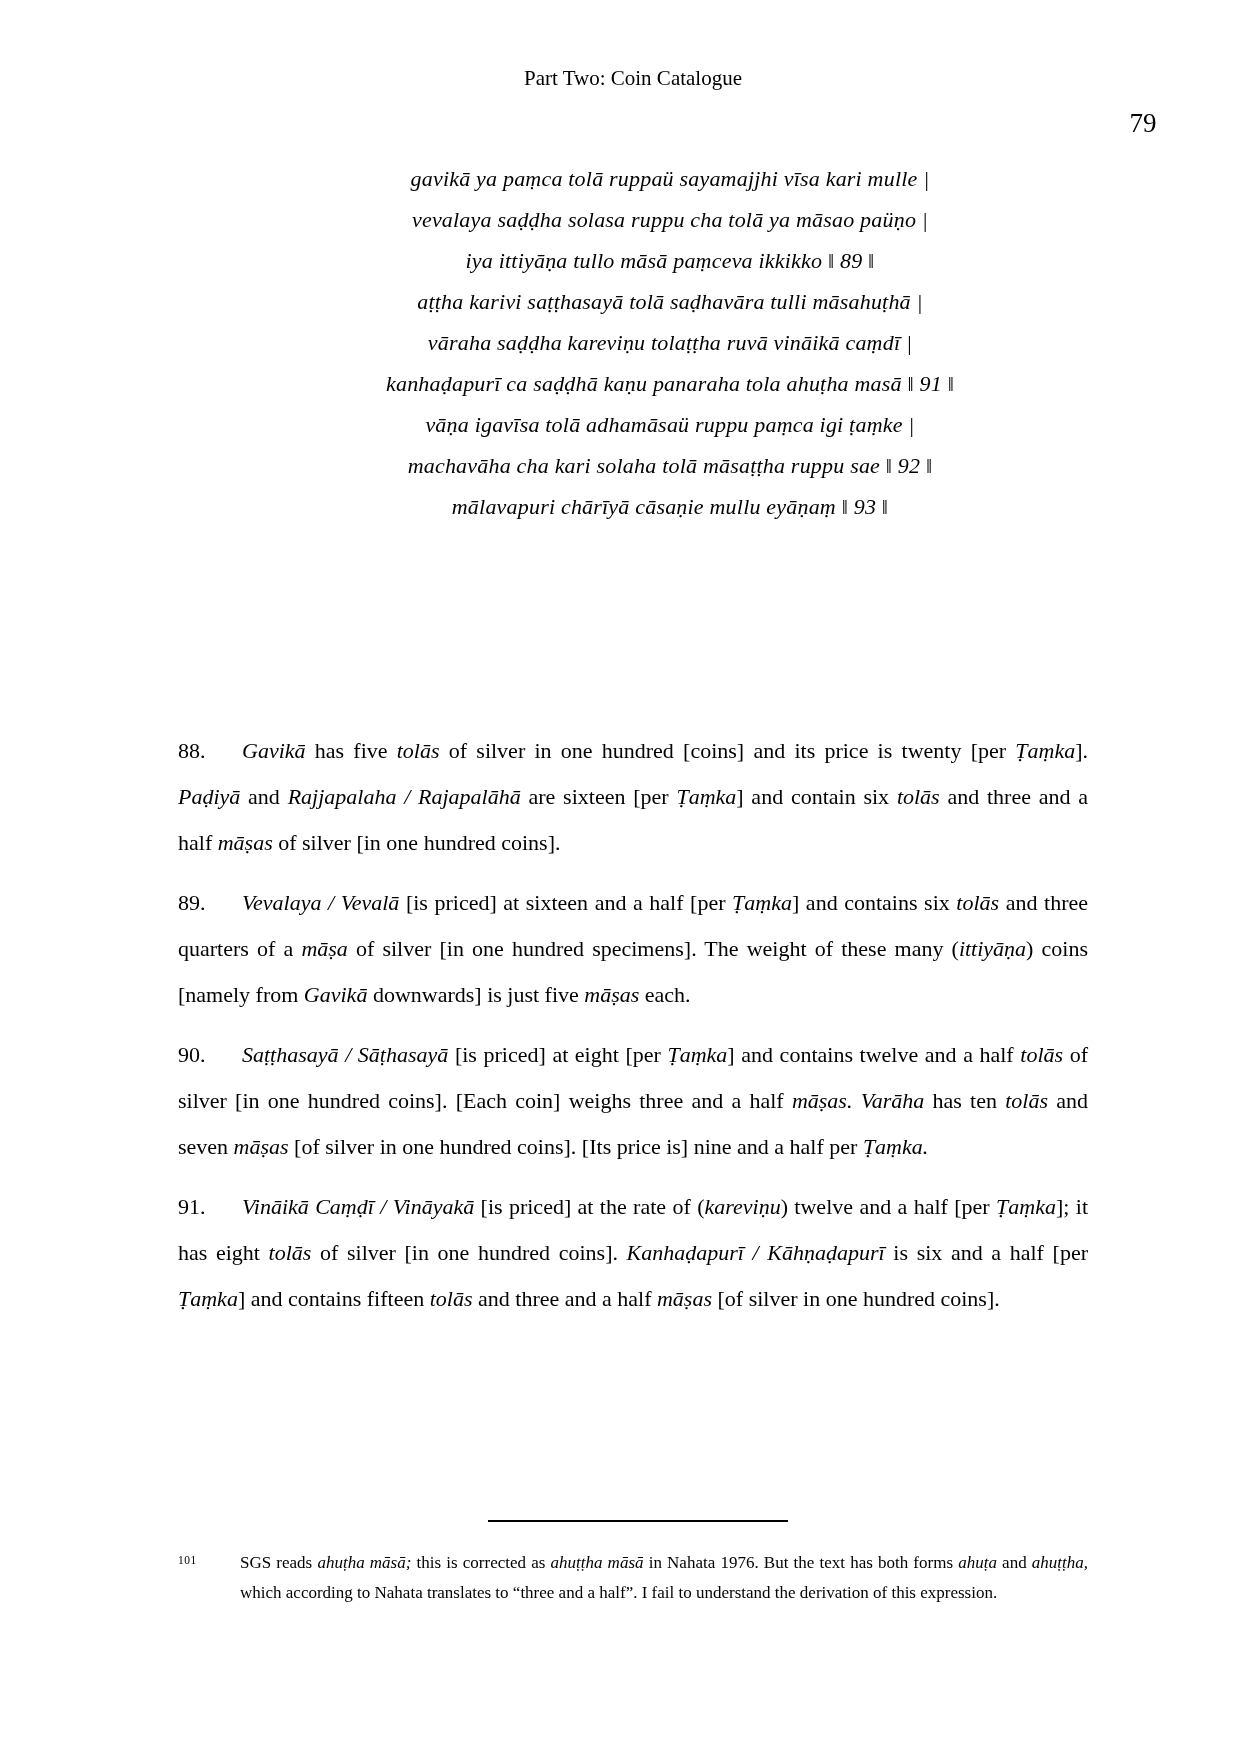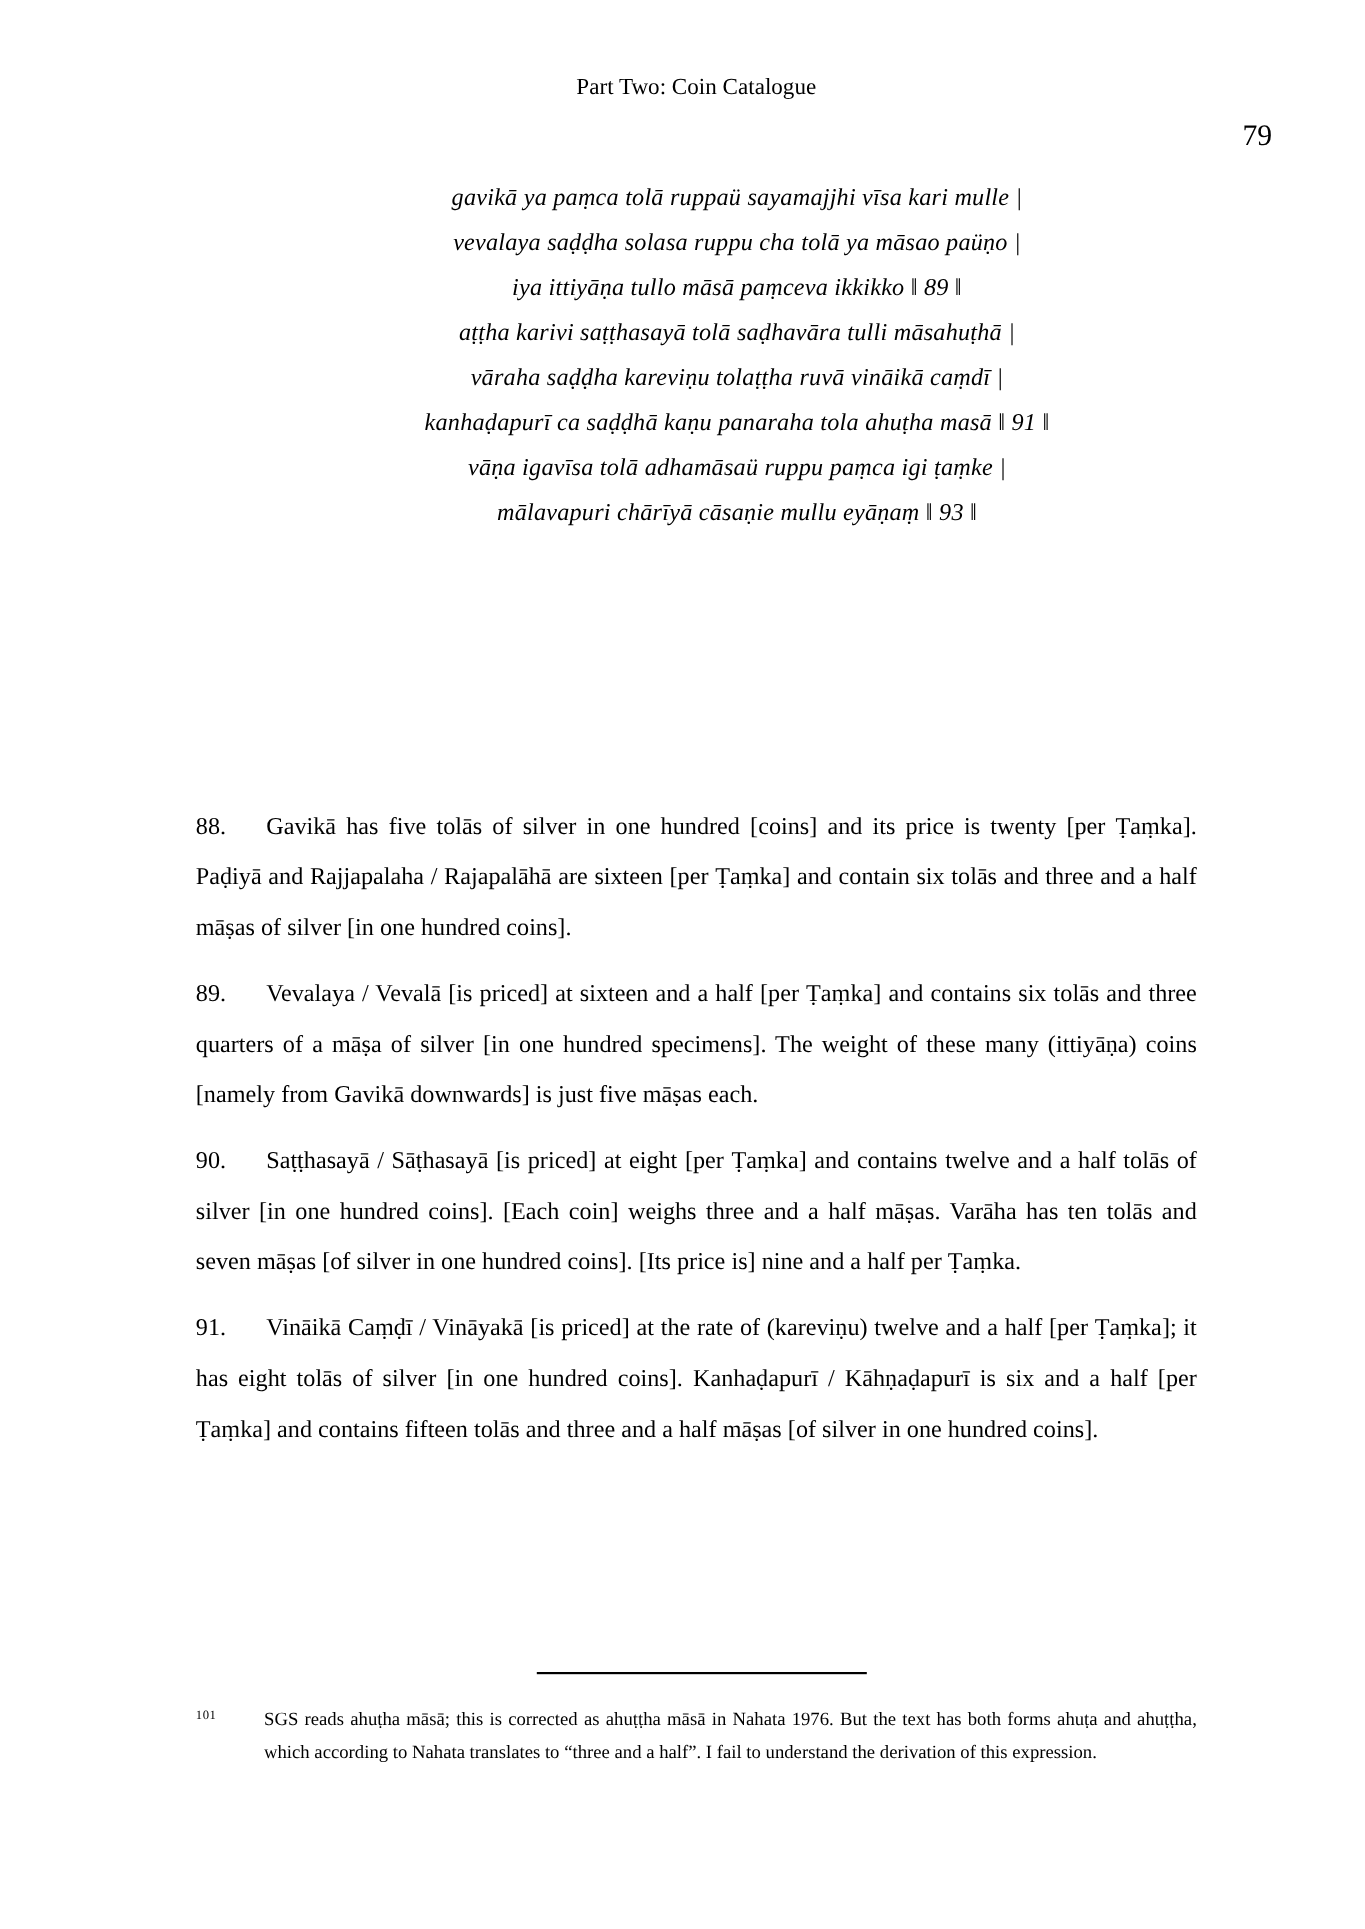--- a/index.html
+++ b/index.html
@@ -30,21 +30,21 @@
   .verse sup.fnref {
     font-size: 12px; font-style: italic; vertical-align: super; line-height: 0;
   }
 
   .content {
     position: absolute; top: 728px; left: 178px; width: 910px;
     font-size: 22px; line-height: 46px; text-align: justify;
   }
   .para { margin: 0 0 14px 0; }
   .pnum { display: inline-block; width: 64px; }
-  .it { }
+  .it { font-style: italic; }
 
   .fn-sep {
     position: absolute; top: 1520px; left: 488px; width: 300px; height: 2px;
     background: #000;
   }
 
   .footnote {
     position: absolute; top: 1548px; left: 178px; width: 910px;
     font-size: 17px; line-height: 30px; text-align: justify;
     padding-left: 62px; box-sizing: border-box;
@@ -64,20 +64,21 @@
   <div class="folio">79</div>
 
   <div class="verse">
       <div class="verse-line"><span>gavikā ya paṃca tolā ruppaü sayamajjhi vīsa kari mulle |</span></div>
       <div class="verse-line"><span>vevalaya saḍḍha solasa ruppu cha tolā ya māsao paüṇo |</span></div>
       <div class="verse-line"><span>iya ittiyāṇa tullo māsā paṃceva ikkikko ‖ 89 ‖</span></div>
       <div class="verse-line"><span>aṭṭha karivi saṭṭhasayā tolā saḍhavāra tulli māsahuṭhā |</span></div>
       <div class="verse-line"><span>vāraha saḍḍha kareviṇu tolaṭṭha ruvā vināikā caṃdī |</span></div>
       <div class="verse-line"><span>kanhaḍapurī ca saḍḍhā kaṇu panaraha tola ahuṭha masā ‖ 91 ‖</span></div>
       <div class="verse-line"><span>vāṇa igavīsa tolā adhamāsaü ruppu paṃca igi ṭaṃke |</span></div>
+      <div class="verse-line"><span>machavāha cha kari solaha tolā māsaṭṭha ruppu sae ‖ 92 ‖</span></div>
       <div class="verse-line"><span>mālavapuri chārīyā cāsaṇie mullu eyāṇaṃ ‖ 93 ‖</span></div>
     </div>
 
   <div class="content">
       <p class="para"><span class="pnum">88.</span><span class="it">Gavikā</span><span> has five </span><span class="it">tolās</span><span> of silver in one hundred [coins] and its price is twenty [per </span><span class="it">Ṭaṃka</span><span>]. </span><span class="it">Paḍiyā</span><span> and </span><span class="it">Rajjapalaha / Rajapalāhā</span><span> are sixteen [per </span><span class="it">Ṭaṃka</span><span>] and contain six </span><span class="it">tolās</span><span> and three and a half </span><span class="it">māṣas</span><span> of silver [in one hundred coins].</span></p>
       <p class="para"><span class="pnum">89.</span><span class="it">Vevalaya / Vevalā</span><span> [is priced] at sixteen and a half [per </span><span class="it">Ṭaṃka</span><span>] and contains six </span><span class="it">tolās</span><span> and three quarters of a </span><span class="it">māṣa</span><span> of silver [in one hundred specimens]. The weight of these many (</span><span class="it">ittiyāṇa</span><span>) coins [namely from </span><span class="it">Gavikā</span><span> downwards] is just five </span><span class="it">māṣas</span><span> each.</span></p>
       <p class="para"><span class="pnum">90.</span><span class="it">Saṭṭhasayā / Sāṭhasayā</span><span> [is priced] at eight [per </span><span class="it">Ṭaṃka</span><span>] and contains twelve and a half </span><span class="it">tolās</span><span> of silver [in one hundred coins]. [Each coin] weighs three and a half </span><span class="it">māṣas.</span><span> </span><span class="it">Varāha</span><span> has ten </span><span class="it">tolās</span><span> and seven </span><span class="it">māṣas</span><span> [of silver in one hundred coins]. [Its price is] nine and a half per </span><span class="it">Ṭaṃka.</span></p>
       <p class="para"><span class="pnum">91.</span><span class="it">Vināikā Caṃḍī / Vināyakā</span><span> [is priced] at the rate of (</span><span class="it">kareviṇu</span><span>) twelve and a half [per </span><span class="it">Ṭaṃka</span><span>]; it has eight </span><span class="it">tolās</span><span> of silver [in one hundred coins]. </span><span class="it">Kanhaḍapurī / Kāhṇaḍapurī</span><span> is six and a half [per </span><span class="it">Ṭaṃka</span><span>] and contains fifteen </span><span class="it">tolās</span><span> and three and a half </span><span class="it">māṣas</span><span> [of silver in one hundred coins].</span></p>
     </div>
 

